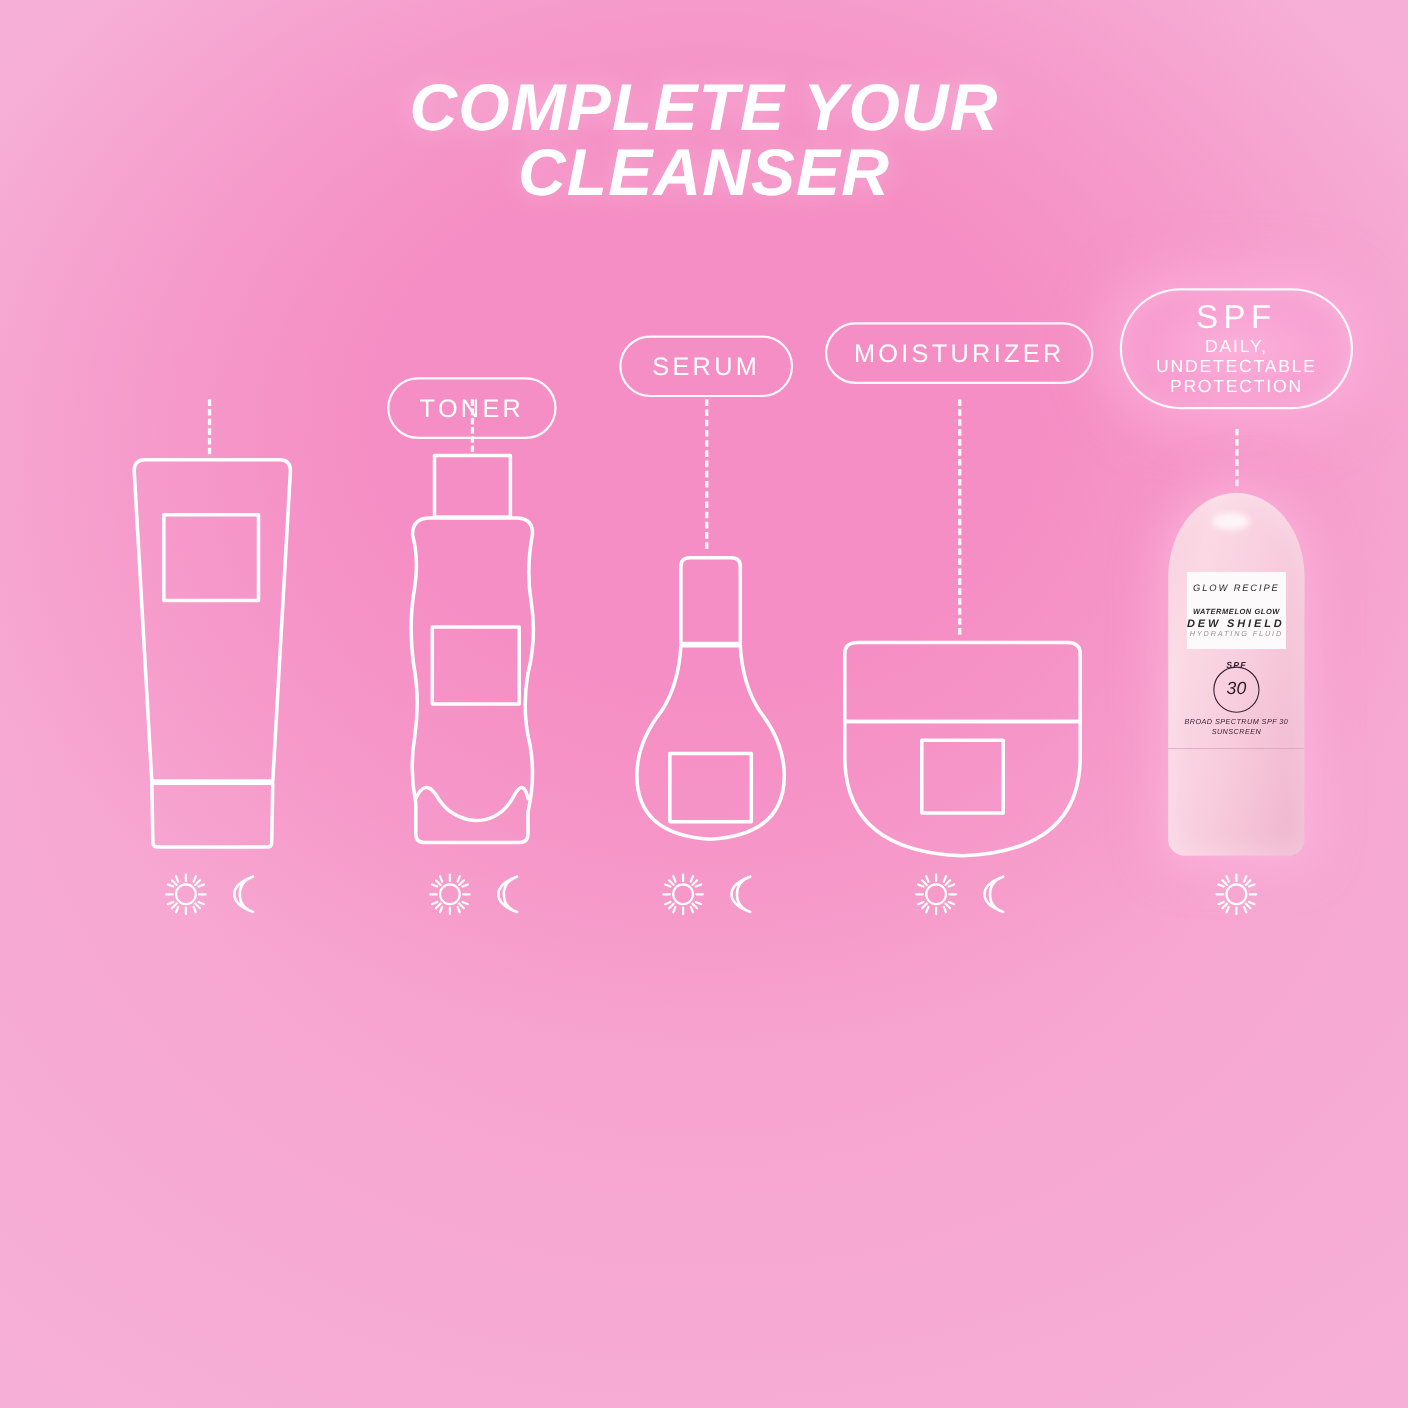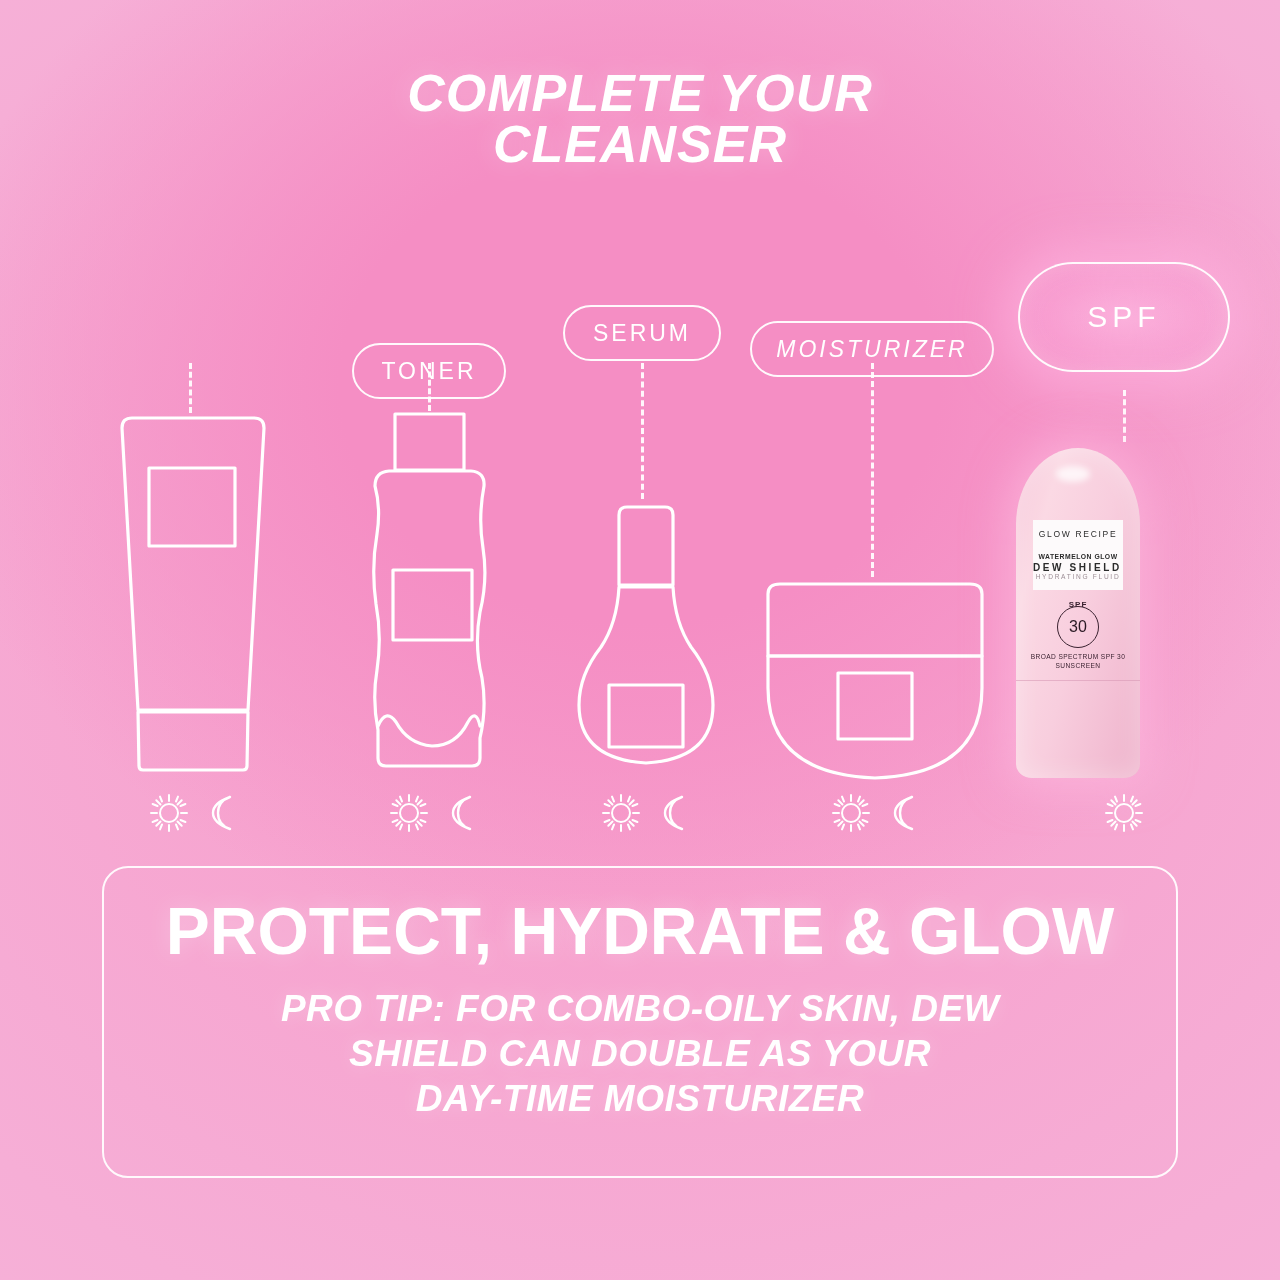--- a/index.html
+++ b/index.html
@@ -15,21 +15,21 @@
     background:
       radial-gradient(ellipse 78% 62% at 50% 30%, #f58ec4 0%, #f58ec4 30%, rgba(245,150,201,0) 72%),
       radial-gradient(ellipse 120% 100% at 50% 50%, #f79cca 0%, #f6aed6 58%, #f6b9dc 100%);
   }
 
   
   .title {
     position:absolute; left:0; right:0; top:68px;
     text-align:center;
     color:#fff;
-    font-size:52px;
+    font-size:60px;
     font-weight:bold;
     font-style:italic;
     letter-spacing:1px;
     line-height:0.99;
     text-shadow:0 0 26px rgba(255,255,255,0.30);
   }
   .title .l2 { display:block; }
 
   
   .steps { position:absolute; left:0; top:0; width:1280px; height:1280px; }
@@ -277,21 +277,21 @@
             <line x1="33.5" y1="29" x2="38.4" y2="31"></line>
           <line x1="13" y1="38.4" x2="15" y2="33.5"></line>
             <line x1="29" y1="10.5" x2="31" y2="5.6"></line>
         </g>
       </svg>
       <svg width="34" height="40" viewBox="0 0 34 40" fill="none" stroke="#ffffff" stroke-width="2.4" stroke-linecap="round" stroke-linejoin="round">
         <path d="M25 4 Q8 10 8 20 Q8 30 25 36 Q13 32 13 20 Q13 8 25 4 Z"></path>
       </svg>
     </div>
 
-    <div class="pill" style="left:750px; top:321px; width:244px;font-style:italic;">
+    <div class="pill" style="left:750px; top:293px; width:244px;">
       <span>MOISTURIZER</span>
     </div>
     <div class="dash" style="left:871px; top:363px; height:214px;"></div>
 
     <div class="art" style="left:760px; top:578px;">
       <svg width="230" height="210" viewBox="0 0 230 210" fill="none" stroke="#ffffff" stroke-width="3.2" stroke-linejoin="round" stroke-linecap="round">
         <path d="M8 16 Q8 6 20 6 L210 6 Q222 6 222 16 L222 78 L8 78 Z"></path>
         <path d="M8 78 L222 78 L222 110 Q222 196 115 200 Q8 196 8 110 Z"></path>
         <rect x="78" y="95" width="74" height="66"></rect>
       </svg>
@@ -319,24 +319,29 @@
             <line x1="29" y1="10.5" x2="31" y2="5.6"></line>
         </g>
       </svg>
       <svg width="34" height="40" viewBox="0 0 34 40" fill="none" stroke="#ffffff" stroke-width="2.4" stroke-linecap="round" stroke-linejoin="round">
         <path d="M25 4 Q8 10 8 20 Q8 30 25 36 Q13 32 13 20 Q13 8 25 4 Z"></path>
       </svg>
     </div>
 
     <div class="pill spf" style="left:1018px; top:262px; width:212px;">
       <span class="spf-title">SPF</span>
+      <span class="spf-sub">
+        <span>DAILY,</span><br>
+        <span>UNDETECTABLE</span><br>
+        <span>PROTECTION</span>
+      </span>
     </div>
     <div class="dash" style="left:1123px; top:390px; height:52px;"></div>
 
-    <div class="bottle" style="left:1016px; top:448px;">
+    <div class="bottle" style="left:1062px; top:448px;font-style:italic;">
       <div class="shine"></div>
       <div class="seam"></div>
 
       <div class="labelbox">
         <div class="b-brand">GLOW RECIPE</div>
         <div class="b-l1">WATERMELON GLOW</div>
         <div class="b-l2">DEW SHIELD</div>
         <div class="b-l3">HYDRATING FLUID</div>
       </div>
 
@@ -368,22 +373,14 @@
           <line x1="5.6" y1="13" x2="10.5" y2="15"></line>
             <line x1="33.5" y1="29" x2="38.4" y2="31"></line>
           <line x1="13" y1="38.4" x2="15" y2="33.5"></line>
             <line x1="29" y1="10.5" x2="31" y2="5.6"></line>
         </g>
       </svg>
     </div>
 
   </div>
 
-  <div class="tipbox">
-    <div class="tip-head">PROTECT, HYDRATE &amp; GLOW</div>
-    <div class="tip-body">
-      <span class="ln">PRO TIP: FOR COMBO-OILY SKIN, DEW</span>
-      <span class="ln">SHIELD CAN DOUBLE AS YOUR</span>
-      <span class="ln">DAY-TIME MOISTURIZER</span>
-    </div>
-  </div>
 
 </div>
 
 </body></html>

